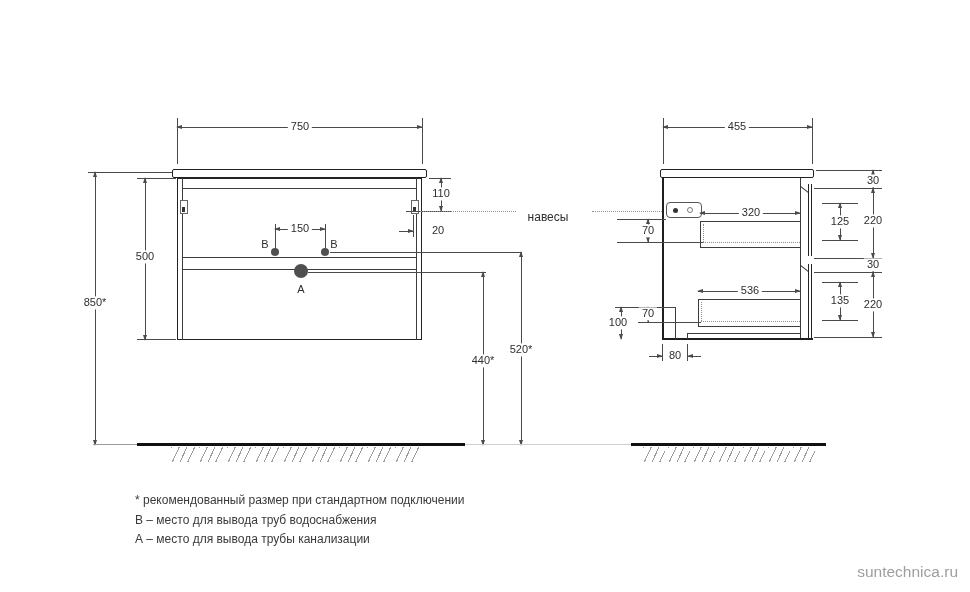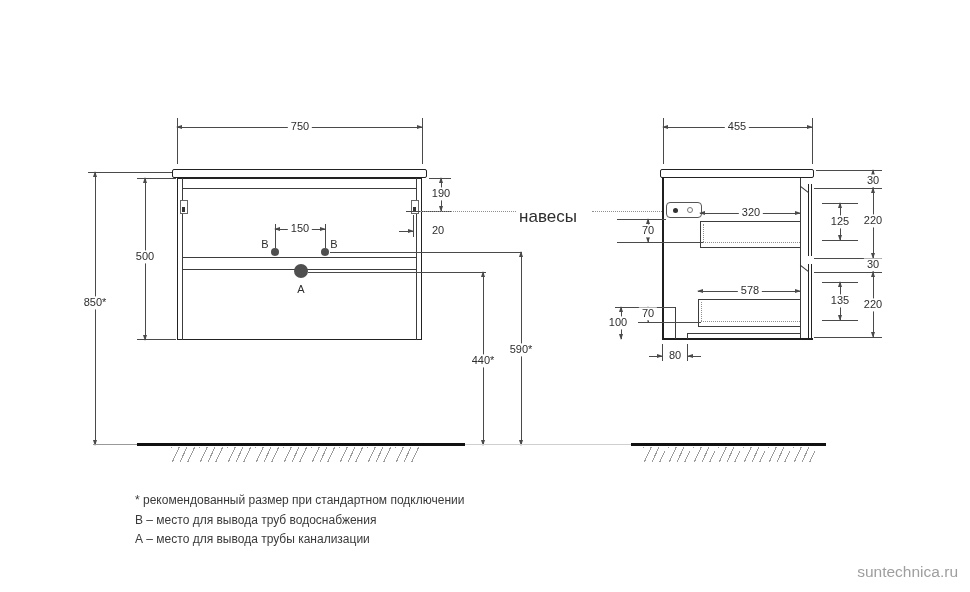--- a/index.html
+++ b/index.html
@@ -60,28 +60,28 @@
   <div style="position:absolute;left:180px;top:200px;width:8px;height:14px;border:1px solid #666;background:#fff">
     <div style="position:absolute;left:1px;top:6px;width:3px;height:5px;background:#333"></div>
   </div>
   <div style="position:absolute;left:411px;top:200px;width:8px;height:14px;border:1px solid #666;background:#fff">
     <div style="position:absolute;left:1px;top:6px;width:3px;height:5px;background:#333"></div>
   </div>
 
   <div class="hl" style="left:429px;top:178px;width:22px"></div>
   <div class="hl" style="left:406px;top:211px;width:45px"></div>
   <div class="dimv" style="left:441px;top:178px;height:33px"></div>
-  <span class="lab" style="left:441px;top:194px">190</span>
+  <span class="lab" style="left:441px;top:194px">110</span>
   <div class="vl" style="left:413px;top:215px;height:22px"></div>
   <div class="dimh no-s" style="left:399px;top:231px;width:14px"></div>
   <span class="lab nobg" style="left:438px;top:231px">20</span>
 
   <div class="dot-h" style="left:420px;top:211px;width:96px"></div>
   <div class="dot-h" style="left:592px;top:211px;width:70px"></div>
-  <span class="lab nobg" style="left:548px;top:217px;font-size:17px">навесы</span>
+  <span class="lab nobg" style="left:548px;top:217px;font-size:12px">навесы</span>
 
   <div class="vl" style="left:275px;top:224px;height:24px"></div>
   <div class="vl" style="left:325px;top:224px;height:24px"></div>
   <div class="dimh" style="left:275px;top:229px;width:50px"></div>
   <span class="lab" style="left:300px;top:229px">150</span>
   <div class="circ" style="left:271px;top:248px;width:8px;height:8px"></div>
   <div class="circ" style="left:321px;top:248px;width:8px;height:8px"></div>
   <span class="lab nobg" style="left:265px;top:245px">B</span>
   <span class="lab nobg" style="left:334px;top:245px">B</span>
   <div class="circ" style="left:294px;top:264px;width:14px;height:14px"></div>
@@ -91,21 +91,21 @@
   <div class="hl" style="left:137px;top:339px;width:39px"></div>
   <div class="dimv" style="left:145px;top:178px;height:162px"></div>
   <span class="lab" style="left:145px;top:257px">500</span>
 
   <div class="hl" style="left:88px;top:172px;width:84px"></div>
   <div class="dimv" style="left:95px;top:172px;height:273px"></div>
   <span class="lab" style="left:95px;top:303px">850*</span>
 
   <div class="hl" style="left:330px;top:252px;width:192px"></div>
   <div class="dimv" style="left:521px;top:252px;height:193px"></div>
-  <span class="lab" style="left:521px;top:350px">590*</span>
+  <span class="lab" style="left:521px;top:350px">520*</span>
   <div class="hl" style="left:308px;top:272px;width:178px"></div>
   <div class="dimv" style="left:483px;top:272px;height:173px"></div>
   <span class="lab" style="left:483px;top:361px">440*</span>
 
   <div class="vl" style="left:663px;top:118px;height:46px"></div>
   <div class="vl" style="left:812px;top:118px;height:46px"></div>
   <div class="dimh" style="left:663px;top:127px;width:149px"></div>
   <span class="lab" style="left:737px;top:127px">455</span>
 
   <div class="rectline" style="left:660px;top:169px;width:154px;height:9px;border-radius:2px"></div>
@@ -129,21 +129,21 @@
   <div class="dot-v" style="left:703px;top:224px;height:18px"></div>
   <div class="dimh" style="left:700px;top:213px;width:100px"></div>
   <span class="lab" style="left:751px;top:213px">320</span>
 
   <div class="hl thin" style="left:698px;top:299px;width:102px"></div>
   <div class="vl thin" style="left:698px;top:299px;height:28px"></div>
   <div class="hl thin" style="left:698px;top:326px;width:102px"></div>
   <div class="dot-h" style="left:701px;top:321px;width:99px"></div>
   <div class="dot-v" style="left:701px;top:302px;height:19px"></div>
   <div class="dimh" style="left:698px;top:291px;width:102px"></div>
-  <span class="lab" style="left:750px;top:291px">578</span>
+  <span class="lab" style="left:750px;top:291px">536</span>
 
   <div class="vl thin" style="left:675px;top:307px;height:32px"></div>
   <div class="hl thin" style="left:687px;top:333px;width:113px"></div>
   <div class="vl thin" style="left:687px;top:333px;height:6px"></div>
 
   <div class="hl" style="left:617px;top:219px;width:49px"></div>
   <div class="hl" style="left:617px;top:242px;width:86px"></div>
   <div class="dimv" style="left:648px;top:219px;height:23px"></div>
   <span class="lab" style="left:648px;top:231px">70</span>
 

